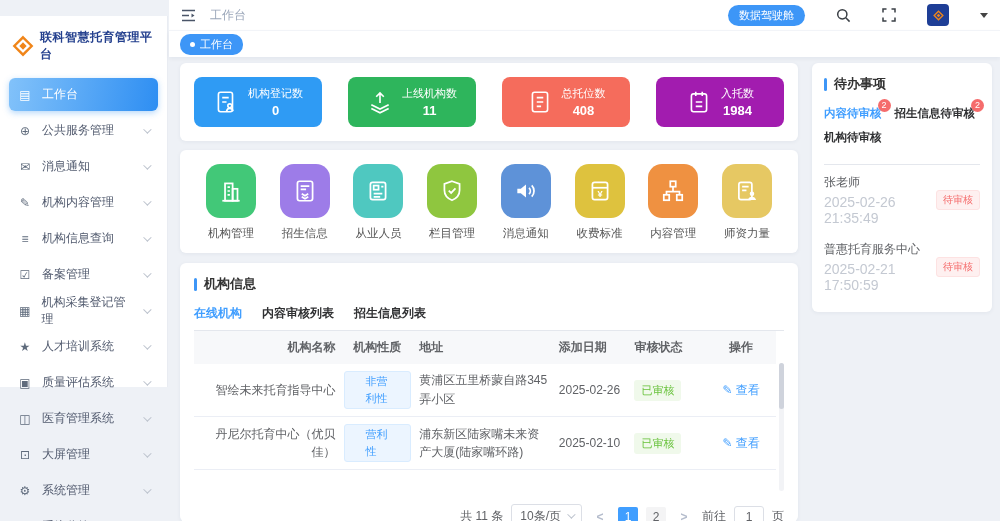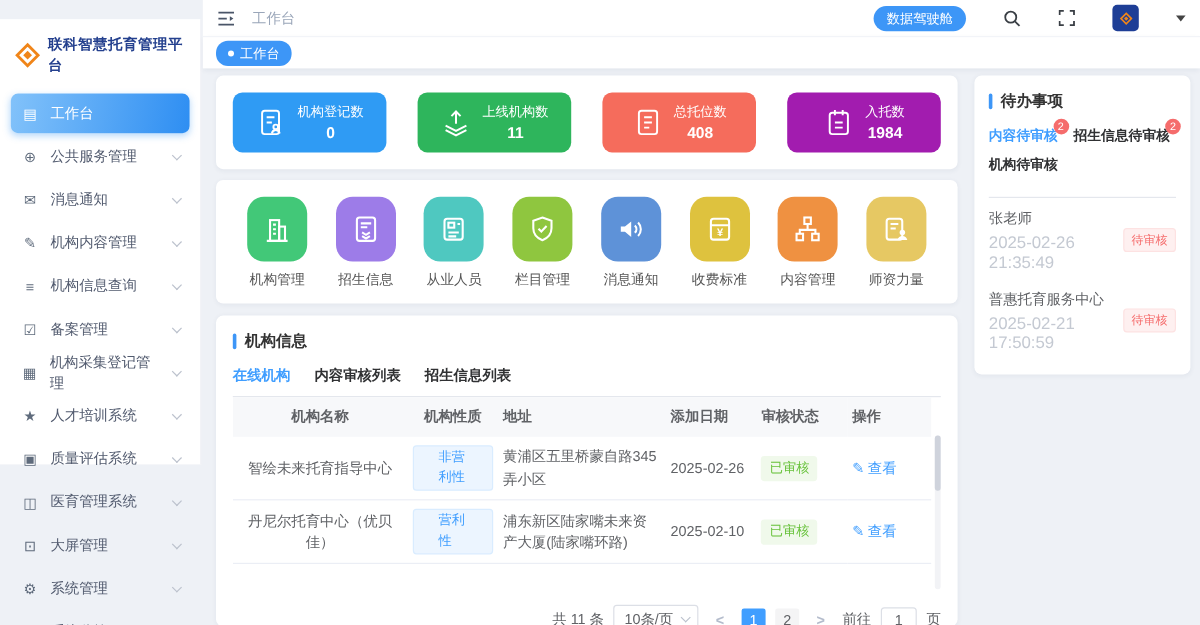--- a/index.html
+++ b/index.html
@@ -67,26 +67,26 @@
   .tabs { display:flex; gap:20px; margin-top:12px; border-bottom:1px solid #e4e7ed;
     padding-bottom:8px; font-size:12px; }
   .tab { color:#303133; font-weight:bold; cursor:pointer; }
   .tab.active { color:#409eff; }
   .tclip { height:164px; overflow:hidden; position:relative; margin-top:0; }
   table { width:calc(100% - 8px); border-collapse:collapse; table-layout:fixed; }
   th { background:#f7f8fa; font-size:12px; color:#606266; font-weight:bold;
     padding:8px 4px; }
   td { font-size:12px; color:#606266; padding:7px 4px; border-bottom:1px solid #ebeef5;
     line-height:1.55; }
-  .c-name  { width:25%; text-align:center; }
+  .c-name  { width:25%; text-align:right; }
   .c-nat   { width:13%; }
   .c-addr  { width:24%; text-align:left; }
   .c-date  { width:13%; text-align:left; }
   .c-stat  { width:13%; text-align:left; }
-  .c-act   { width:12%; text-align:left;font-family:Liberation Serif, serif; }
+  .c-act   { width:12%; text-align:center; }
   .badge-blue { display:inline-block; background:#ecf5ff; border:1px solid #d9ecff;
     color:#409eff; font-size:11px; padding:1px 21px; border-radius:3px; }
   .badge-green { display:inline-block; background:#f0f9eb; color:#67c23a;
     font-size:11px; padding:2px 7px; border-radius:3px; }
   .link { color:#409eff; font-size:12px; cursor:pointer; white-space:nowrap; }
   .sbar { position:absolute; right:0; top:32px; width:5px; height:128px;
     background:#f2f3f6; border-radius:3px; }
   .sthumb { position:absolute; right:0; top:0; width:5px; height:46px;
     background:#cfd3dc; border-radius:3px; cursor:pointer; }
 

